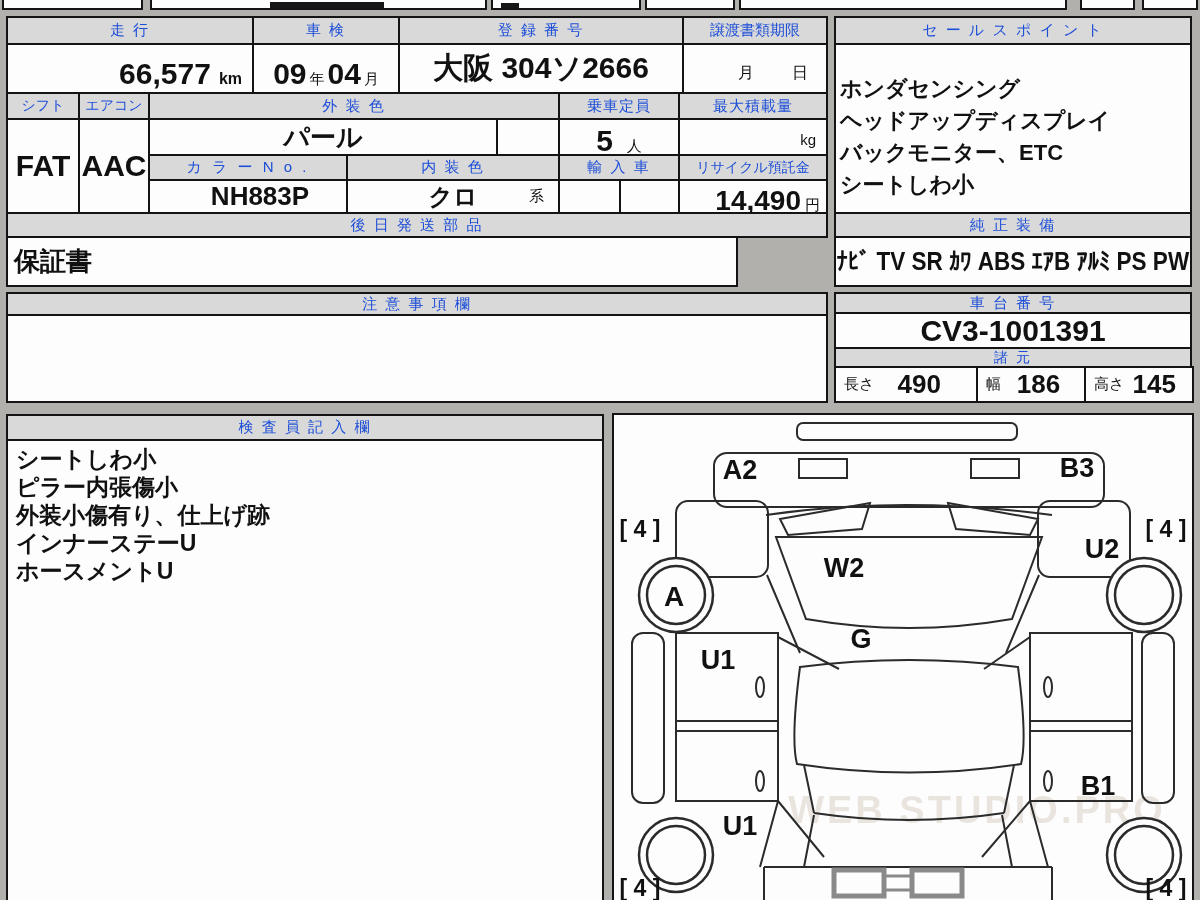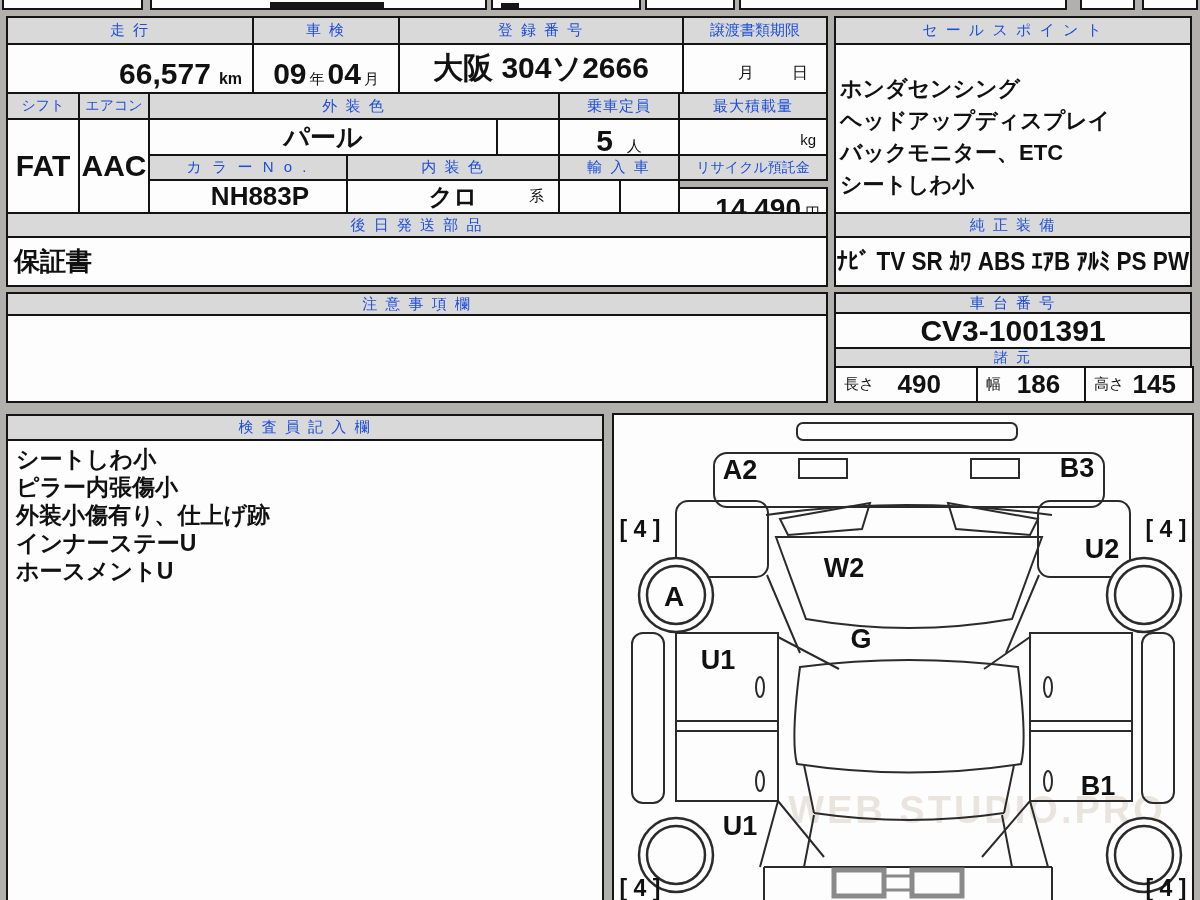--- a/index.html
+++ b/index.html
@@ -82,27 +82,27 @@
   <div class="cell hd" style="left:558px;top:154px;width:122px;height:27px;">輸 入 車</div>
   <div class="cell hd" style="left:678px;top:154px;width:150px;height:27px;font-size:14px;letter-spacing:0;">リサイクル預託金</div>
 
   <div class="cell val num26" style="left:148px;top:179px;width:224px;height:35px;">NH883P</div>
   <div class="cell val" style="left:346px;top:179px;width:214px;height:35px;position:absolute;">
     <span class="b" style="font-size:24px;">クロ</span>
     <span class="unit" style="position:absolute;right:14px;bottom:6px;">系</span>
   </div>
   <div class="cell" style="left:558px;top:179px;width:63px;height:35px;"></div>
   <div class="cell" style="left:619px;top:179px;width:61px;height:35px;"></div>
-  <div class="cell val" style="left:678px;top:187px;width:150px;height:35px;justify-content:flex-end;padding-right:6px;align-items:baseline;padding-top:4px;">
+  <div class="cell val" style="left:678px;top:179px;width:150px;height:35px;justify-content:flex-end;padding-right:6px;align-items:baseline;padding-top:4px;">
     <span class="num28">14,490</span>
     <span class="unit" style="margin-left:4px;">円</span>
   </div>
 
   <div class="cell hd" style="left:6px;top:212px;width:822px;height:26px;">後 日 発 送 部 品</div>
-  <div class="cell val num26" style="left:6px;top:236px;width:822px;height:51px;justify-content:flex-start;padding-left:6px;">保証書</div>
+  <div class="cell val num26" style="left:6px;top:236px;width:732px;height:51px;justify-content:flex-start;padding-left:6px;">保証書</div>
 
   <div class="cell hd" style="left:834px;top:16px;width:358px;height:29px;">セ ー ル ス ポ イ ン ト</div>
   <div class="cell" style="left:834px;top:43px;width:358px;height:171px;padding:28px 0 0 4px;">
     <div class="salesline">ホンダセンシング</div>
     <div class="salesline">ヘッドアップディスプレイ</div>
     <div class="salesline">バックモニター、ETC</div>
     <div class="salesline">シートしわ小</div>
   </div>
   <div class="cell hd" style="left:834px;top:212px;width:358px;height:26px;">純 正 装 備</div>
   <div class="cell val" style="left:834px;top:236px;width:358px;height:51px;">

